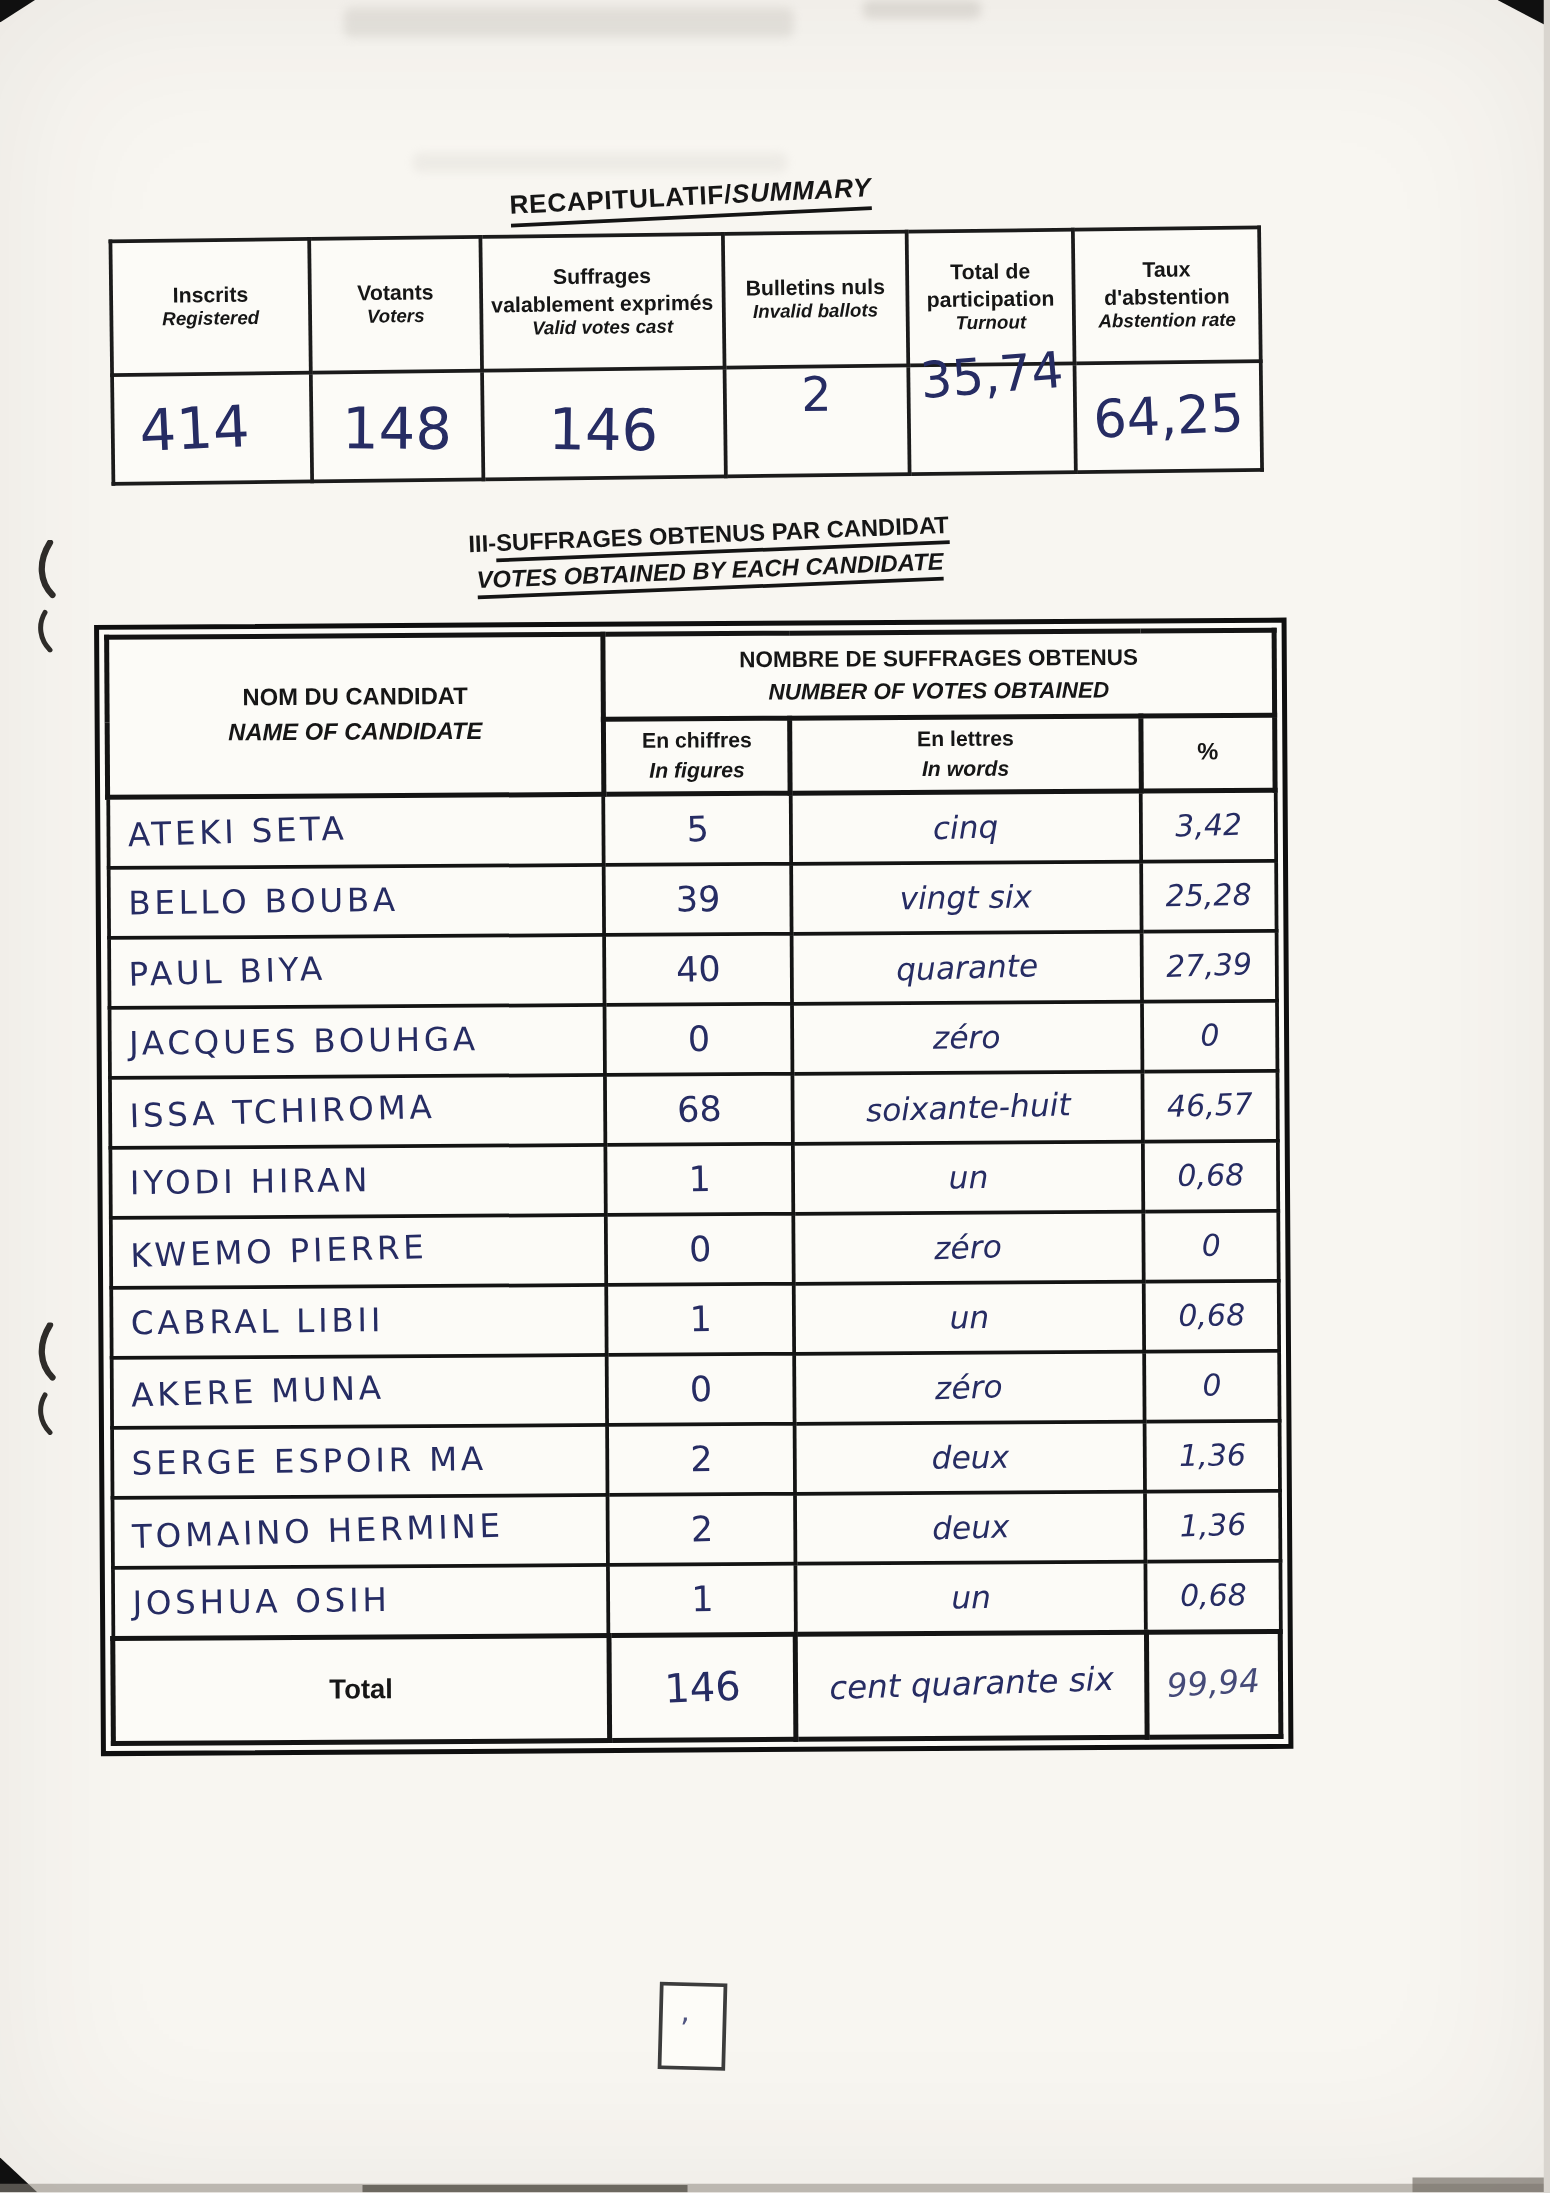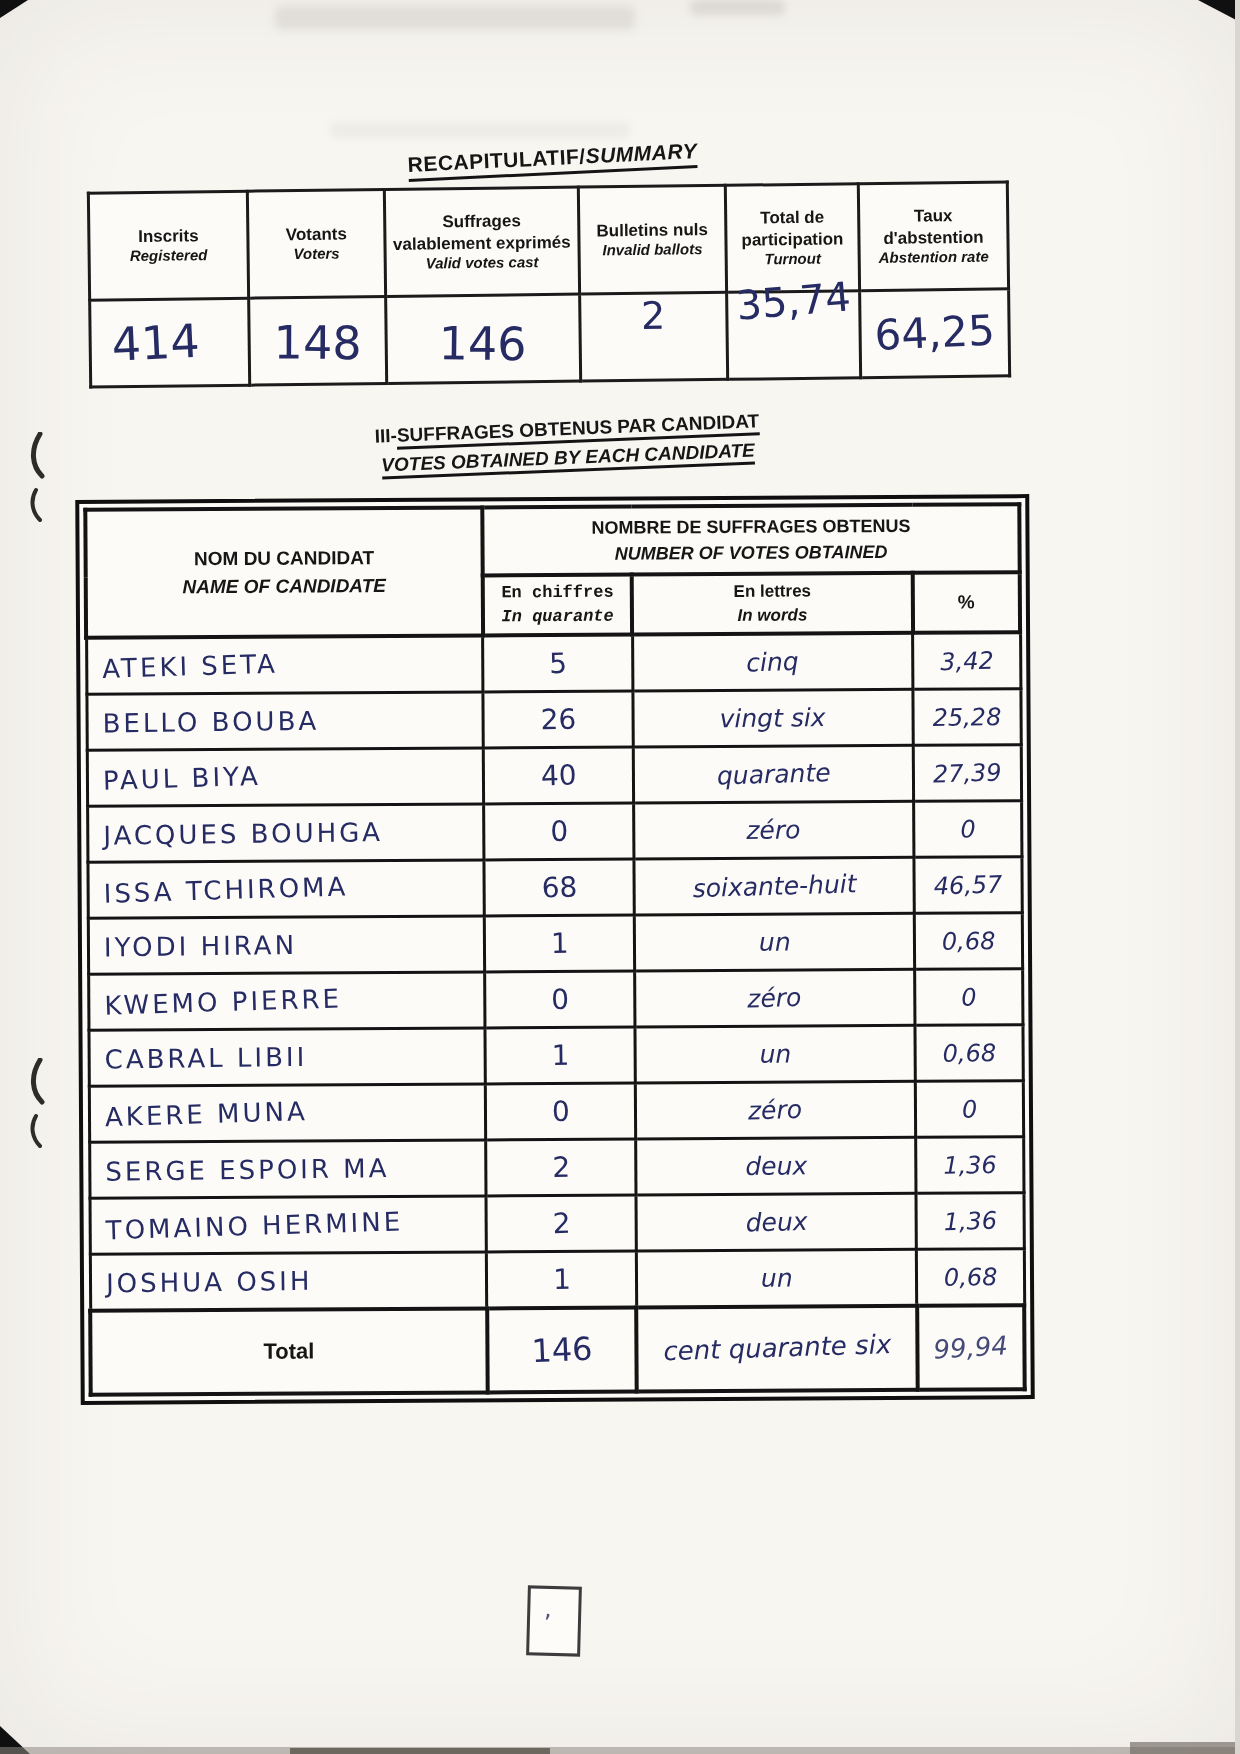--- a/index.html
+++ b/index.html
@@ -63,21 +63,21 @@
     border:4px solid #0f0f0f;padding:4px;background:#fcfbf7;}
   .results{width:100%;border-collapse:collapse;}
   .results th,.results td{border:3px solid #141414;}
   .results thead th{border-width:4px;}
   .results .h-name{width:42.5%;font-size:19px;font-weight:bold;line-height:1.45;text-align:center;}
   .results .h-name .en{font-style:italic;}
   .results .h-votes{font-size:18px;font-weight:bold;line-height:1.45;height:62px;text-align:center;}
   .results .h-votes .en{font-style:italic;}
   .results .h-sub{height:54px;text-align:center;font-size:17px;font-weight:bold;line-height:1.4;}
   .results .h-sub .en{font-style:italic;}
-  .results .h-fig{width:16%;font-family:Liberation Mono, monospace;} .results .h-words{width:30%;} .results .h-pct{width:11.5%;font-size:19px;}
+  .results .h-fig{width:16%;} .results .h-words{width:30%;} .results .h-pct{width:11.5%;font-size:19px;}
   .results tbody td{height:51px;vertical-align:middle;overflow:visible;}
   .results .c-name{padding-left:14px;}
   .results .c-name .ink{font-size:26px;letter-spacing:3px;white-space:nowrap;}
   .results .c-fig{text-align:center;}
   .results .c-fig .ink{font-size:28px;}
   .results .c-words{text-align:center;}
   .results .c-words .ink{font-size:25px;font-style:italic;white-space:nowrap;}
   .results .c-pct{text-align:center;}
   .results .c-pct .ink{font-size:24px;font-style:italic;white-space:nowrap;}
   .results tbody tr:nth-child(odd) .ink{transform:rotate(-1.4deg);}
@@ -180,41 +180,41 @@
             <div class="en">NAME OF CANDIDATE</div>
           </th>
           <th class="h-votes" colspan="3">
             <div>NOMBRE DE SUFFRAGES OBTENUS</div>
             <div class="en">NUMBER OF VOTES OBTAINED</div>
           </th>
         </tr>
         <tr>
           <th class="h-sub h-fig">
             <div>En chiffres</div>
-            <div class="en">In quarante</div>
+            <div class="en">In figures</div>
           </th>
           <th class="h-sub h-words">
             <div>En lettres</div>
             <div class="en">In words</div>
           </th>
           <th class="h-sub h-pct">
             <div>%</div>
           </th>
         </tr>
       </thead>
       <tbody>
           <tr>
     <td class="c-name"><span class="ink">ATEKI SETA</span></td>
     <td class="c-fig"><span class="ink">5</span></td>
     <td class="c-words"><span class="ink">cinq</span></td>
     <td class="c-pct"><span class="ink">3,42</span></td>
   </tr>
           <tr>
     <td class="c-name"><span class="ink">BELLO BOUBA</span></td>
-    <td class="c-fig"><span class="ink">26</span></td>
+    <td class="c-fig"><span class="ink">39</span></td>
     <td class="c-words"><span class="ink">vingt six</span></td>
     <td class="c-pct"><span class="ink">25,28</span></td>
   </tr>
           <tr>
     <td class="c-name"><span class="ink">PAUL BIYA</span></td>
     <td class="c-fig"><span class="ink">40</span></td>
     <td class="c-words"><span class="ink">quarante</span></td>
     <td class="c-pct"><span class="ink">27,39</span></td>
   </tr>
           <tr>

